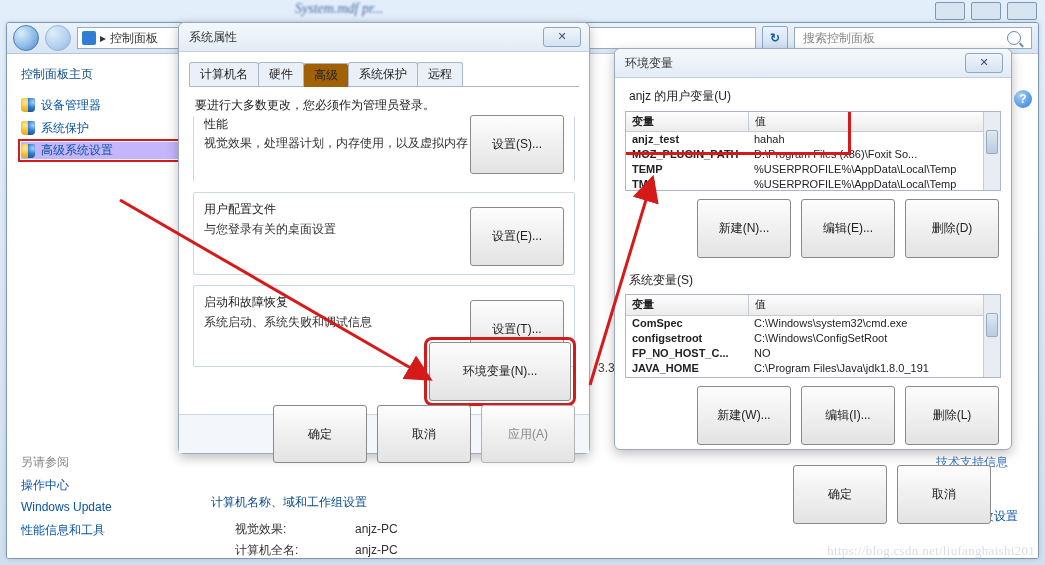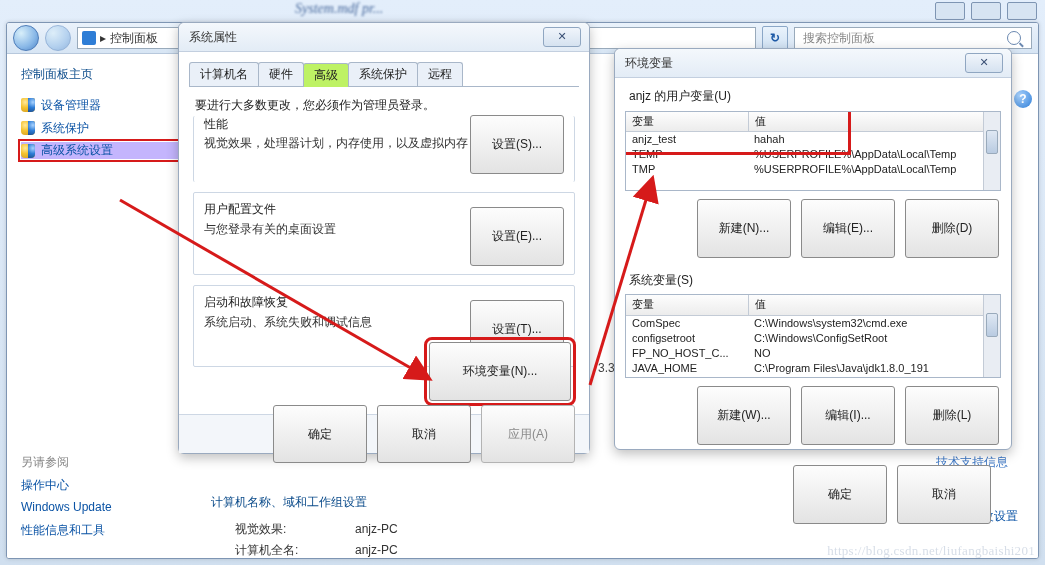--- a/index.html
+++ b/index.html
@@ -58,42 +58,42 @@
   
   .dialog{position:absolute;background:#fff;border:1px solid var(--win-border);border-radius:6px;box-shadow:0 4px 12px rgba(0,0,0,.25);}
   .dlg-title{height:28px;border-bottom:1px solid #c3cfdf;background:var(--win-title-bg);display:flex;align-items:center;padding:0 10px;border-radius:6px 6px 0 0;font-size:12px;color:#333;}
   .dlg-close{position:absolute;right:8px;top:4px;width:36px;height:18px;border:1px solid #8fa6c1;border-radius:3px;background:linear-gradient(#f0f5fb,#d5e2f0);text-align:center;font-size:11px;line-height:16px;color:#3c5276;cursor:pointer;}
   .dlg-body{padding:8px 10px 10px;font-size:12px;}
 
   
   .sysprop{left:178px;top:22px;width:410px;height:430px;z-index:20;}
   .tabs{display:flex;border-bottom:1px solid #a9b7c9;margin-top:2px;}
   .tab{padding:3px 10px;border:1px solid #a9b7c9;border-bottom:none;margin-right:-1px;background:#eaf0f8;border-radius:3px 3px 0 0;cursor:pointer;white-space:nowrap;}
-  .tab.active{background:#bef264;position:relative;top:1px;}
+  .tab.active{background:#a16207;position:relative;top:1px;}
   .group{border:1px solid #cdd7e4;border-radius:2px;padding:8px 10px 10px;margin:10px 4px 0;position:relative;}
   .group.open-bottom{border-bottom:none;padding-bottom:4px;margin-bottom:0;}
   .admin-note{margin:10px 4px 0;padding:0 2px;}
   .group-label{font-size:12px;margin-bottom:3px;}
   .group-desc{font-size:12px;color:#333;margin-left:0;}
   .btn{display:inline-block;min-width:72px;padding:20px 10px;border:1px solid var(--btn-border);background:var(--btn-bg);border-radius:3px;text-align:center;cursor:pointer;font-size:12px;color:#222;white-space:nowrap;}
   .btn.light{border-color:#b3b3b3;}
   .btn.disabled{color:#8a8a8a;cursor:default;}
   .right-btn{position:absolute;right:10px;bottom:8px;}
   .sysprop .footer{position:absolute;left:0;right:0;bottom:0;height:38px;display:flex;justify-content:flex-end;align-items:center;gap:10px;padding:0 14px;border-top:1px solid #cdd7e4;background:#f3f6fa;}
   .envbtn-wrap{position:absolute;right:18px;bottom:52px;}
   .hl-box{outline:3px solid var(--hl-red);outline-offset:2px;}
 
   
   .envdlg{left:614px;top:48px;width:396px;height:400px;z-index:25;}
   .env-section-label{margin:2px 0 6px 4px;}
   .listbox{border:1px solid #a9b7c9;height:78px;overflow:hidden;position:relative;background:#fff;font-family:Tahoma,Verdana,sans-serif;font-size:11px;}
   .listbox.lower{height:82px;}
   .lb-head{display:flex;background:linear-gradient(#fdfdfd,#ececec);border-bottom:1px solid #c3cbd6;}
   .lb-head span{padding:2px 6px;border-right:1px solid #c3cbd6;}
-  .col-var{width:110px;flex:none;}
+  .col-var{width:110px;flex:none;font-weight:bold;}
   .col-val{flex:1;}
   .lb-row{display:flex;padding:0px 0;white-space:nowrap;overflow:hidden;line-height:15px;}
   .lb-row span{padding:0px 6px;overflow:hidden;text-overflow:ellipsis;}
   .lb-scroll{position:absolute;right:0;top:0;bottom:0;width:16px;background:#e9edf3;border-left:1px solid #c3cbd6;}
   .lb-scroll .thumb{position:absolute;left:2px;right:2px;top:18px;height:22px;background:linear-gradient(#dfe8f3,#b9cbe1);border:1px solid #9ab;border-radius:2px;}
   .btnrow{display:flex;justify-content:flex-end;gap:10px;margin:8px 2px 14px;}
   .envdlg .footer{display:flex;justify-content:flex-end;gap:10px;padding:6px 10px 2px;}
   .hl-row{position:absolute;border:3px solid var(--hl-red);pointer-events:none;}
 
   
@@ -234,20 +234,24 @@
       <div class="listbox" style="position:relative">
         <div class="lb-head">
           <span class="col-var">变量</span>
           <span class="col-val">值</span>
         </div>
         <div class="lb-row">
             <span class="col-var">anjz_test</span>
             <span class="col-val">hahah</span>
           </div>
         <div class="lb-row">
+            <span class="col-var">MOZ_PLUGIN_PATH</span>
+            <span class="col-val">D:\Program Files (x86)\Foxit So...</span>
+          </div>
+        <div class="lb-row">
             <span class="col-var">TEMP</span>
             <span class="col-val">%USERPROFILE%\AppData\Local\Temp</span>
           </div>
         <div class="lb-row">
             <span class="col-var">TMP</span>
             <span class="col-val">%USERPROFILE%\AppData\Local\Temp</span>
           </div>
         <div class="lb-scroll">
             <div class="thumb"></div>
           </div>

